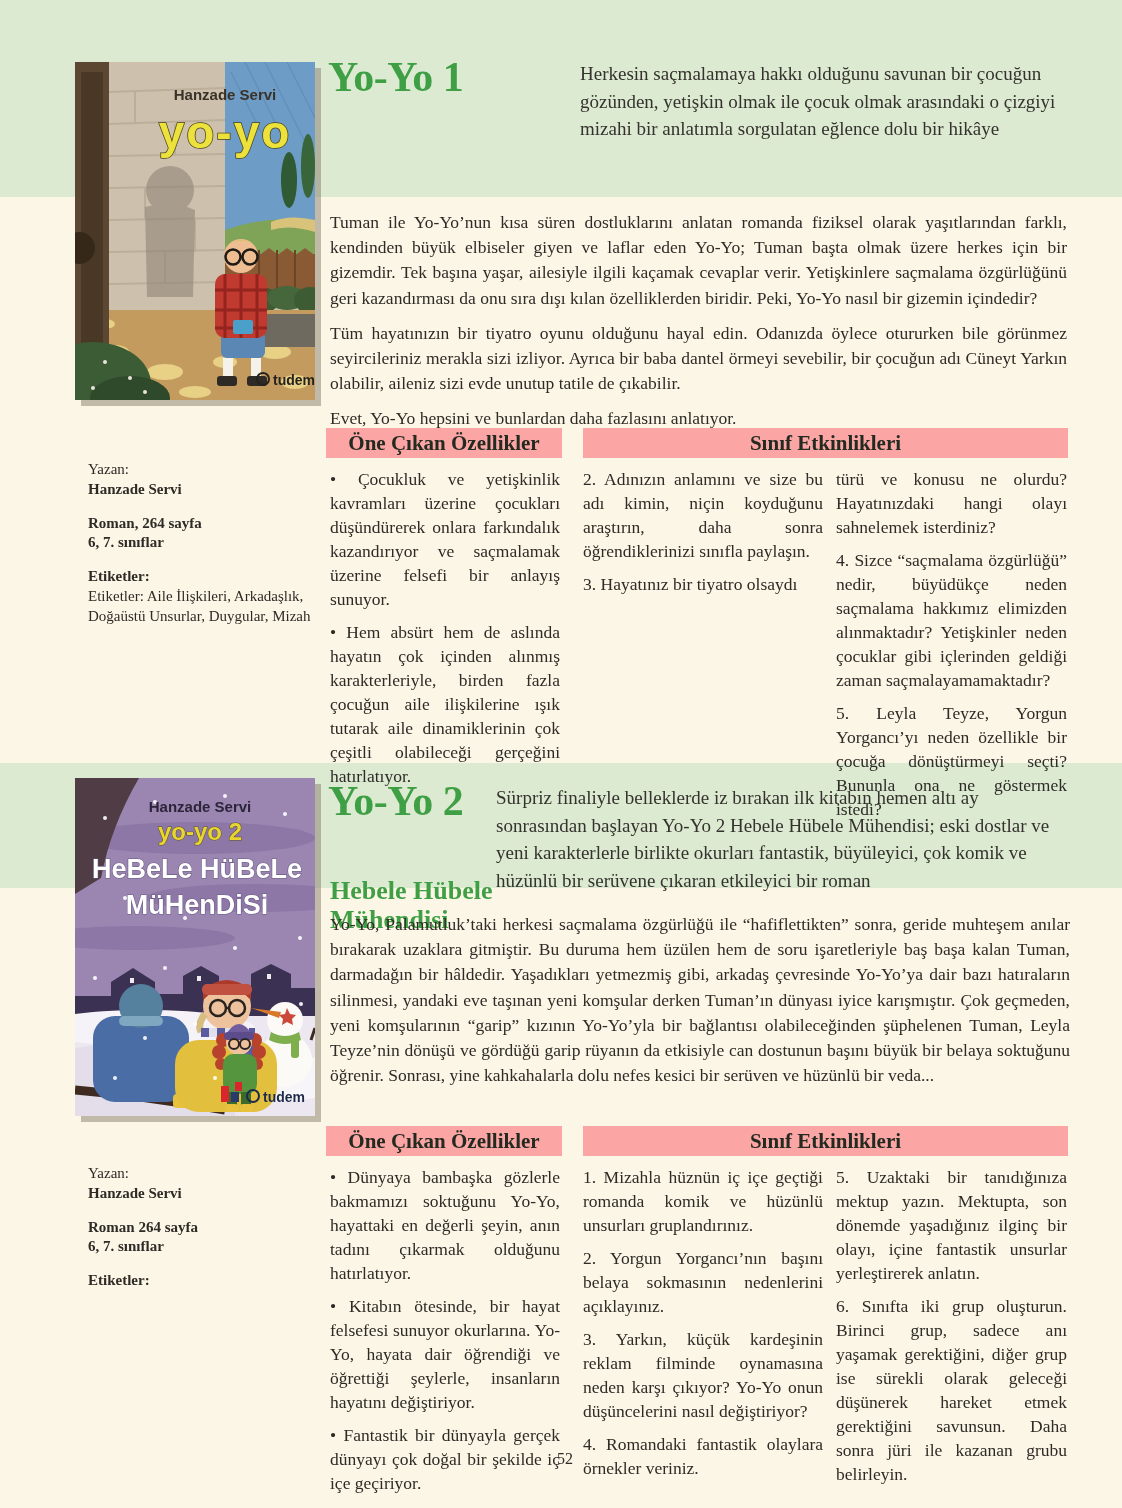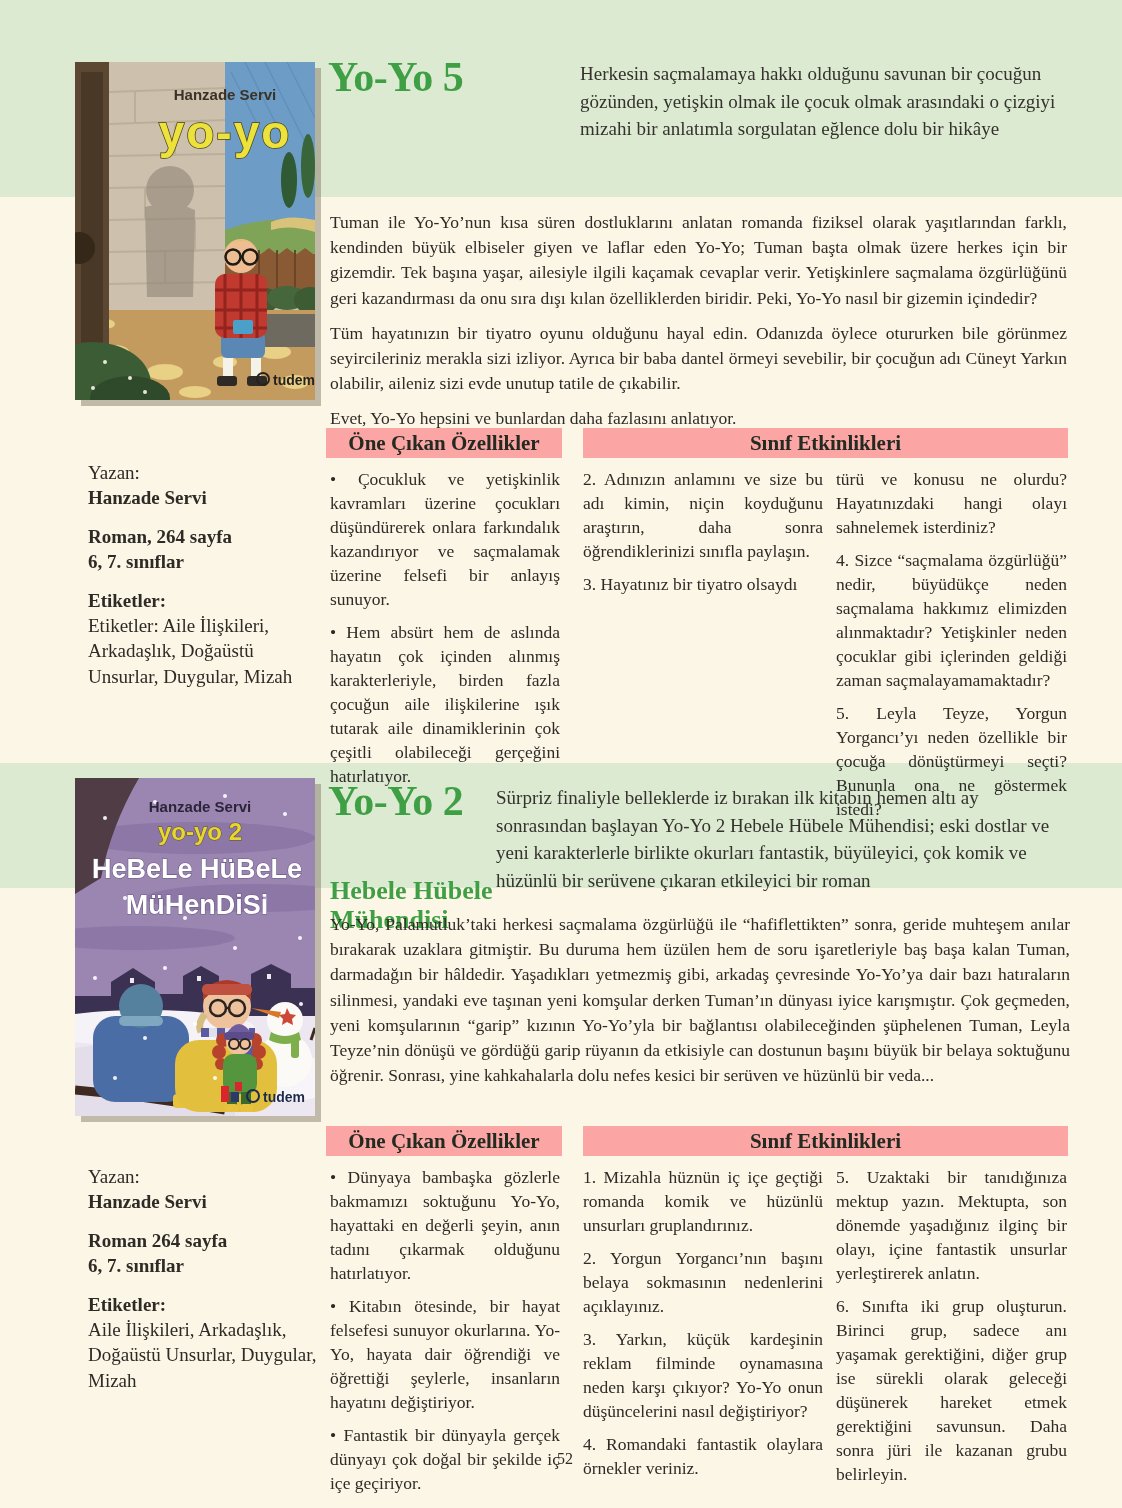--- a/index.html
+++ b/index.html
@@ -37,21 +37,21 @@
   }
   .summary{position:absolute;font-size:19px;line-height:1.46;text-align:left;color:#35322d;}
   .summary1{left:580px;top:60px;width:484px;}
   .summary2{left:496px;top:784px;width:558px;}
 
   .bodytext{position:absolute;font-size:17.5px;line-height:1.44;text-align:justify;color:#2e2b27;}
   .body1{left:330px;top:210px;width:737px;}
   .body2{left:330px;top:912px;width:740px;}
   .bodytext p{margin:0 0 10px 0;}
 
-  .info{position:absolute;left:88px;width:238px;font-size:19px;line-height:1.32;color:#2e2b27;}
+  .info{position:absolute;left:88px;width:238px;font-size:15px;line-height:1.32;color:#2e2b27;}
   .info1{top:460px;}
   .info2{top:1164px;}
   .info .b{font-weight:bold;}
   .info .mt{margin-top:14px;font-weight:bold;}
 
   .bar{
     position:absolute;height:30px;background:#fca5a5;
     font-size:21px;font-weight:bold;color:#232a20;
     text-align:center;line-height:30px;
   }
@@ -197,21 +197,21 @@
           </g>
       </g>
 
       <text class="cv-sans" x="150" y="38" text-anchor="middle" font-size="15" font-weight="bold" fill="#3a3127">Hanzade Servi</text>
       <text class="cv-sans" x="150" y="86" text-anchor="middle" font-size="46" font-weight="bold" fill="#ece23b" stroke="#4a4318" stroke-width="1.5" letter-spacing="2" paint-order="stroke">yo-yo</text>
       <circle cx="188" cy="317" r="6" fill="none" stroke="#262220" stroke-width="2"></circle>
       <text class="cv-sans" x="198" y="323" font-size="14" font-weight="bold" fill="#262220">tudem</text>
     </svg>
   </div>
 
-  <h1 class="book-title title1">Yo-Yo 5</h1>
+  <h1 class="book-title title1">Yo-Yo 1</h1>
   <div class="summary summary1">Herkesin saçmalamaya hakkı olduğunu savunan bir çocuğun gözünden, yetişkin olmak ile çocuk olmak arasındaki o çizgiyi mizahi bir anlatımla sorgulatan eğlence dolu bir hikâye</div>
 
   <div class="bodytext body1">
     <p>Tuman ile Yo-Yo’nun kısa süren dostluklarını anlatan romanda fiziksel olarak yaşıtlarından farklı, kendinden büyük elbiseler giyen ve laflar eden Yo-Yo; Tuman başta olmak üzere herkes için bir gizemdir. Tek başına yaşar, ailesiyle ilgili kaçamak cevaplar verir. Yetişkinlere saçmalama özgürlüğünü geri kazandırması da onu sıra dışı kılan özelliklerden biridir. Peki, Yo-Yo nasıl bir gizemin içindedir?</p>
     <p>Tüm hayatınızın bir tiyatro oyunu olduğunu hayal edin. Odanızda öylece otururken bile görünmez seyircileriniz merakla sizi izliyor. Ayrıca bir baba dantel örmeyi sevebilir, bir çocuğun adı Cüneyt Yarkın olabilir, aileniz sizi evde unutup tatile de çıkabilir.</p>
     <p>Evet, Yo-Yo hepsini ve bunlardan daha fazlasını anlatıyor.</p>
   </div>
 
   <div class="info info1">
     <div>Yazan:</div>
@@ -362,21 +362,20 @@
   <div class="bodytext body2">
     <p>Yo-Yo, Palamutluk’taki herkesi saçmalama özgürlüğü ile “hafiflettikten” sonra, geride muhteşem anılar bırakarak uzaklara gitmiştir. Bu duruma hem üzülen hem de soru işaretleriyle baş başa kalan Tuman, darmadağın bir hâldedir. Yaşadıkları yetmezmiş gibi, arkadaş çevresinde Yo-Yo’ya dair bazı hatıraların silinmesi, yandaki eve taşınan yeni komşular derken Tuman’ın dünyası iyice karışmıştır. Çok geçmeden, yeni komşularının “garip” kızının Yo-Yo’yla bir bağlantısı olabileceğinden şüphelenen Tuman, Leyla Teyze’nin dönüşü ve gördüğü garip rüyanın da etkisiyle can dostunun başını büyük bir belaya soktuğunu öğrenir. Sonrası, yine kahkahalarla dolu nefes kesici bir serüven ve hüzünlü bir veda...</p>
   </div>
 
   <div class="info info2">
     <div>Yazan:</div>
     <div class="b">Hanzade Servi</div>
     <div class="mt">Roman 264 sayfa</div>
     <div class="b">6, 7. sınıflar</div>
     <div class="b mt">Etiketler:</div>
-    <div>Aile İlişkileri, Arkadaşlık, Doğaüstü Unsurlar, Duygular, Mizah</div>
   </div>
 
   <div class="bar bar-f2">Öne Çıkan Özellikler</div>
   <div class="bar bar-a2">Sınıf Etkinlikleri</div>
 
   <div class="col feat2">
     <p>• Dünyaya bambaşka gözlerle bakmamızı soktuğunu Yo-Yo, hayattaki en değerli şeyin, anın tadını çıkarmak olduğunu hatırlatıyor.</p>
     <p>• Kitabın ötesinde, bir hayat felsefesi sunuyor okurlarına. Yo-Yo, hayata dair öğrendiği ve öğrettiği şeylerle, insanların hayatını değiştiriyor.</p>
     <p>• Fantastik bir dünyayla gerçek dünyayı çok doğal bir şekilde iç içe geçiriyor.</p>
   </div>

